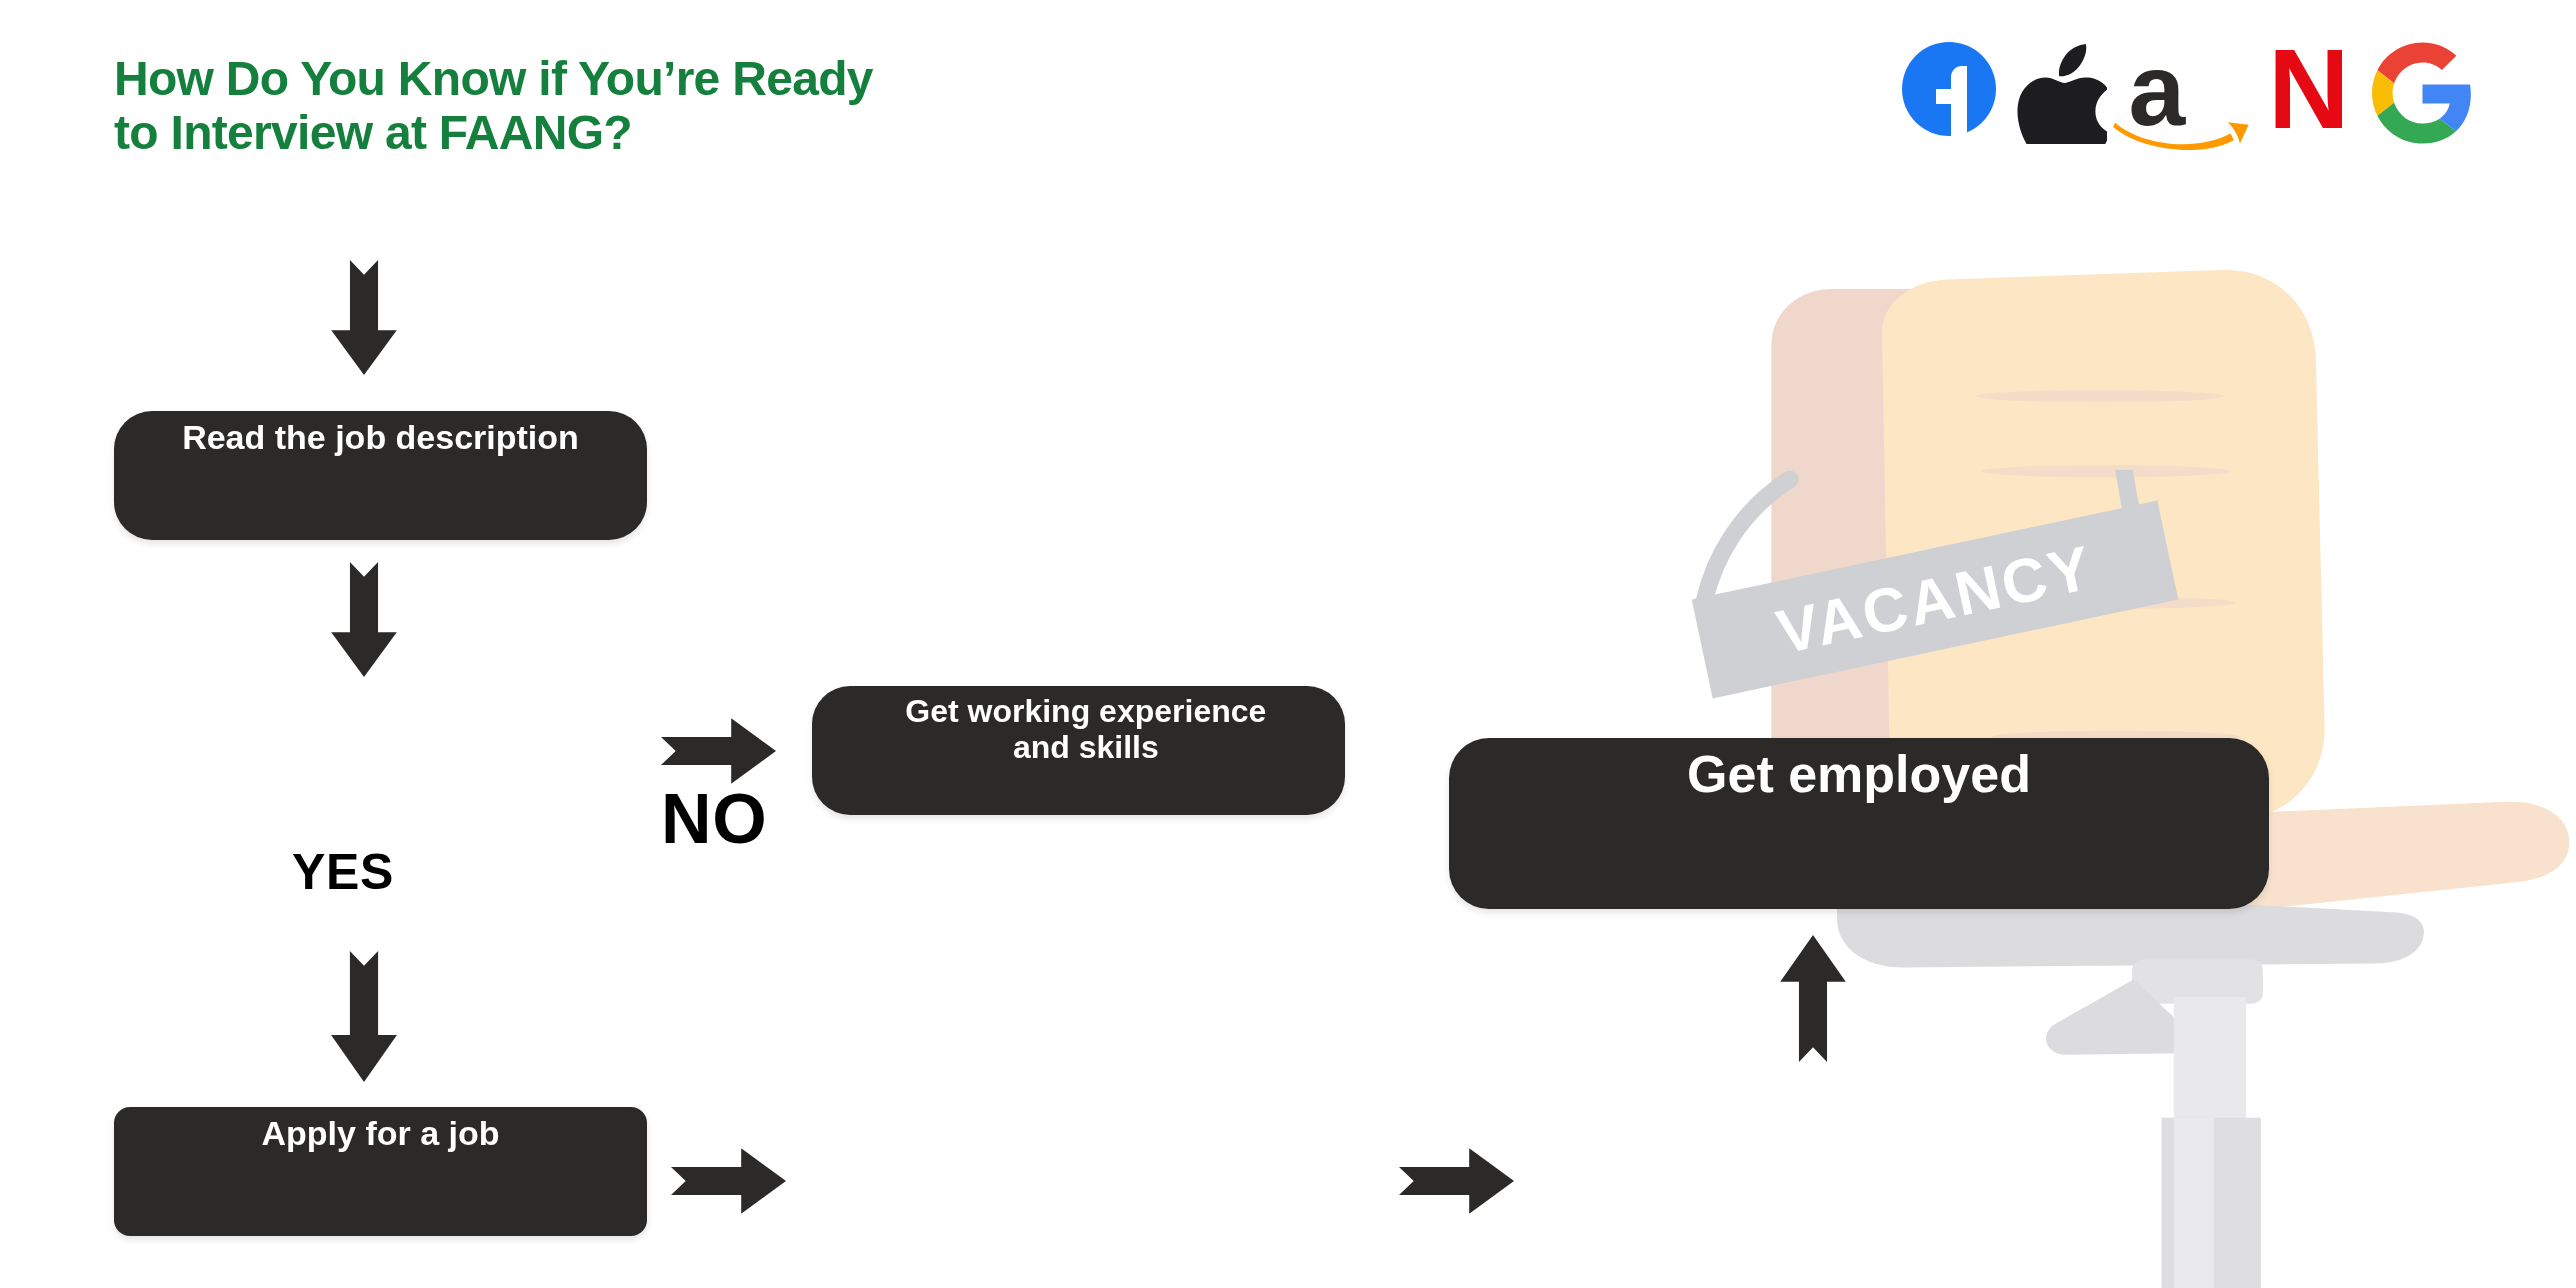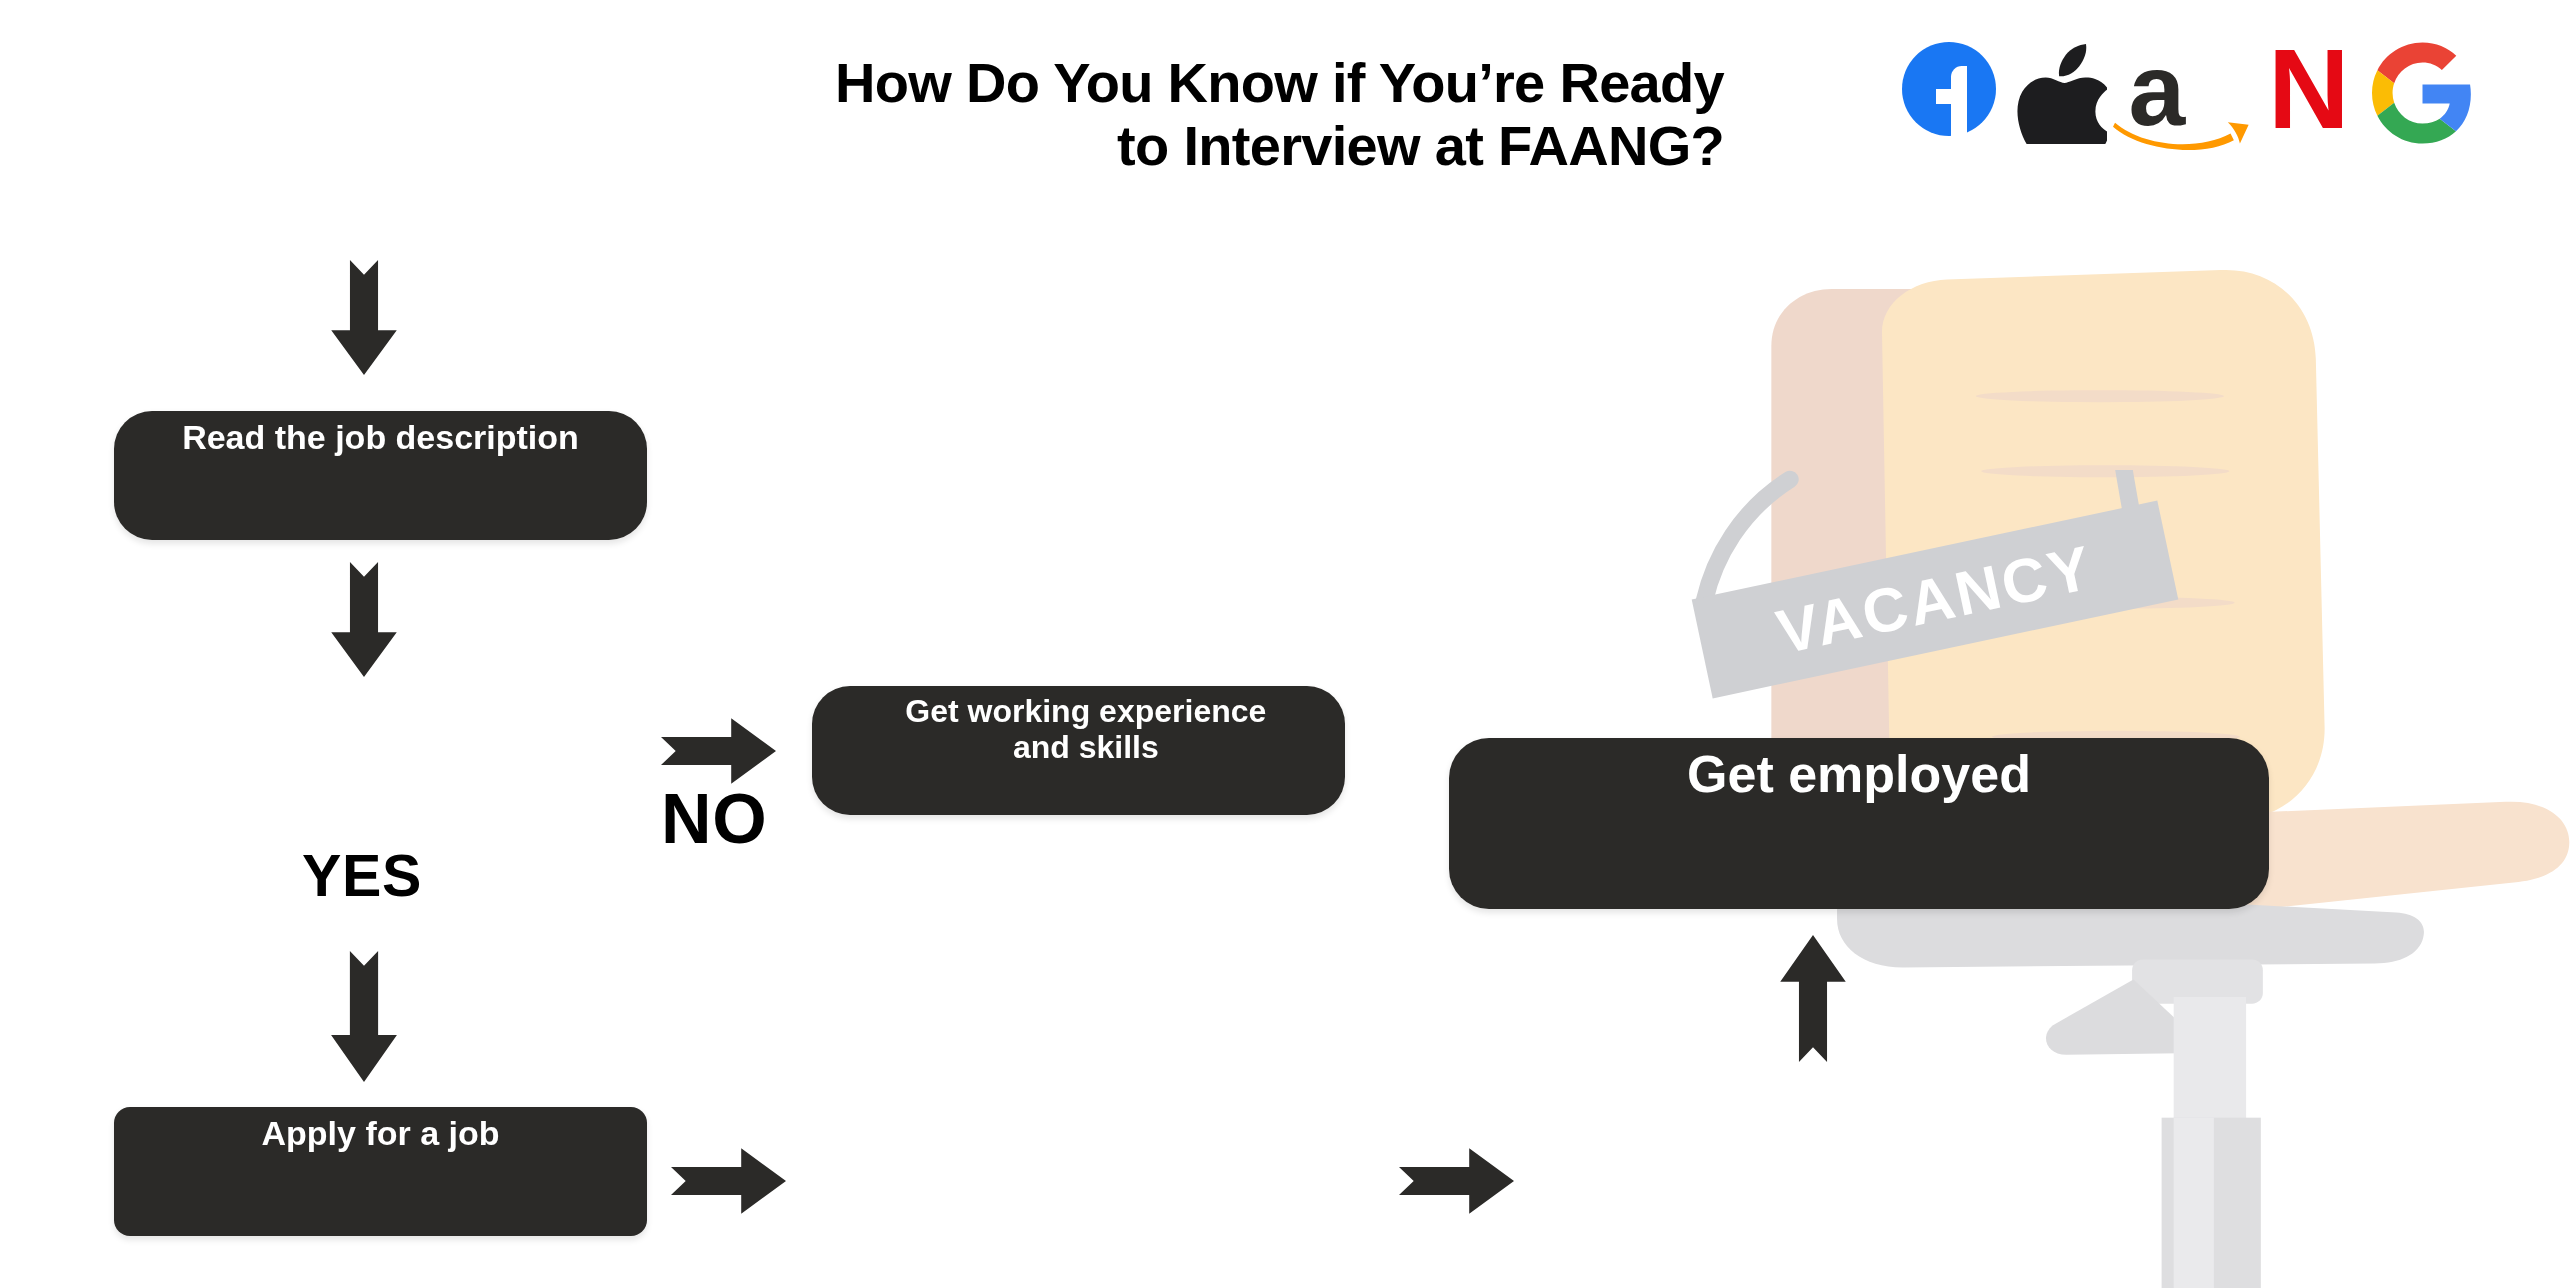--- a/index.html
+++ b/index.html
@@ -6,24 +6,23 @@
   body{
     width:2576px;height:1288px;overflow:hidden;position:relative;
     font-family:"Liberation Sans","DejaVu Sans",sans-serif;
     background:#ffffff;
   }
   #stage{position:absolute;left:0;top:0;width:2576px;height:1288px;background:#fff;overflow:hidden;}
 
   
   .title{
     position:absolute;left:114px;top:52px;width:1610px;
-    font-size:56px;line-height:1.12;font-weight:bold;
-    color:#000000;letter-spacing:-0.7px;
+    font-size:48px;line-height:1.12;font-weight:bold;
+    color:#15803d;letter-spacing:-0.7px;
     font-family:"Liberation Sans","DejaVu Sans",sans-serif;
-    text-align:right;
   }
   .title span{display:block;}
 
   
   .logos{position:absolute;left:1902px;top:42px;width:604px;height:107px;}
   .logo{position:absolute;top:0;}
 
   .fb{left:0;width:94px;height:94px;border-radius:50%;background:#1977F3;}
   .fb .f{
     position:absolute;left:42px;top:24px;width:23px;height:70px;
@@ -88,21 +87,21 @@
   #box-apply{left:114px;top:1107px;width:533px;height:129px;border-radius:16px;font-size:34px;}
   #box-prep{left:812px;top:1107px;width:533px;height:129px;border-radius:38px;font-size:34px;}
   #box-getint{left:1540px;top:1107px;width:533px;height:131px;border-radius:38px;font-size:32px;}
   #box-employed{left:1449px;top:738px;width:820px;height:171px;border-radius:40px;font-size:52px;}
 
   
   .flow-label{
     position:absolute;color:#000;font-weight:bold;
     font-family:"Liberation Sans","DejaVu Sans",sans-serif;line-height:1;
   }
-  #label-yes{left:302px;top:847px;font-size:59px;letter-spacing:0.7px;}
+  #label-yes{left:292px;top:847px;font-size:50px;letter-spacing:0.7px;}
   #label-no{left:661px;top:784px;font-size:70px;letter-spacing:0.7px;}
 
   
   .arrow{position:absolute;}
   .arrow svg{display:block;}
   #arrow-top{left:327px;top:260px;}
   #arrow-read-decide{left:327px;top:562px;}
   #arrow-yes{left:327px;top:951px;}
   #arrow-no{left:661px;top:714px;}
   #arrow-apply-prep{left:671px;top:1144px;}

